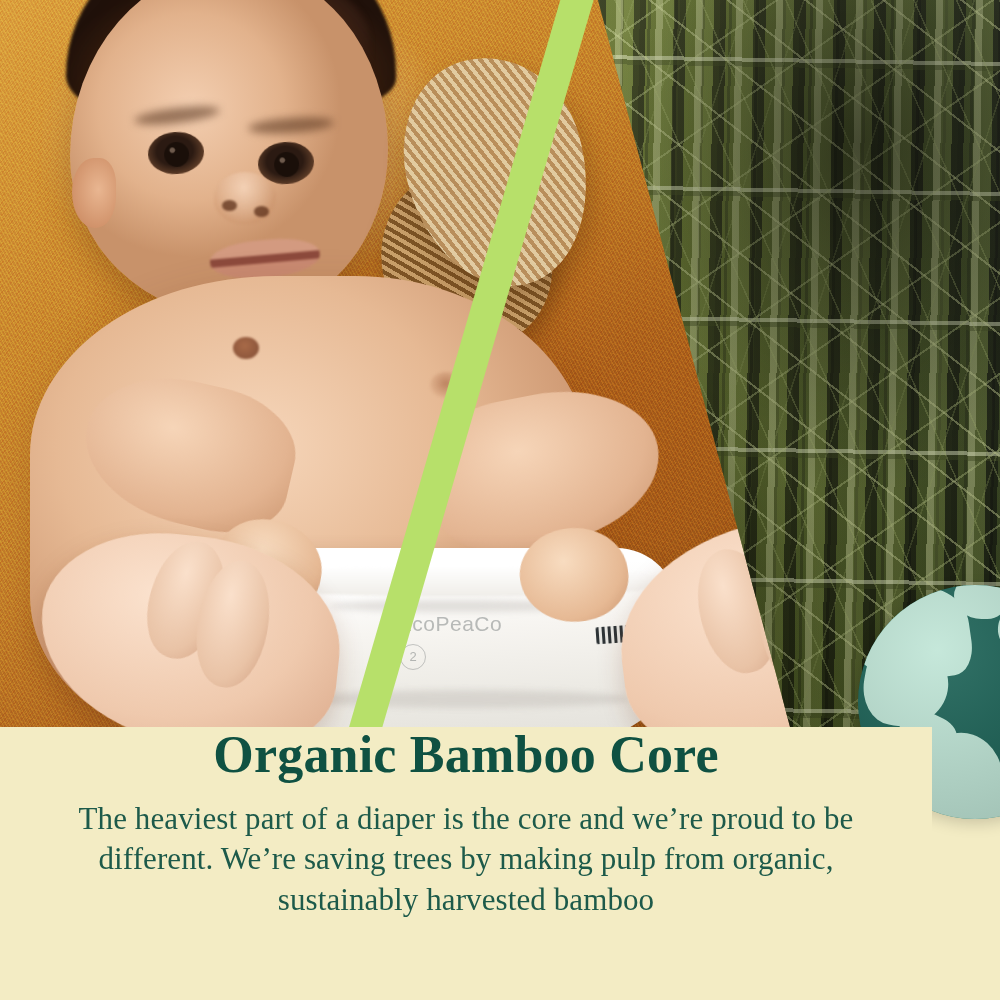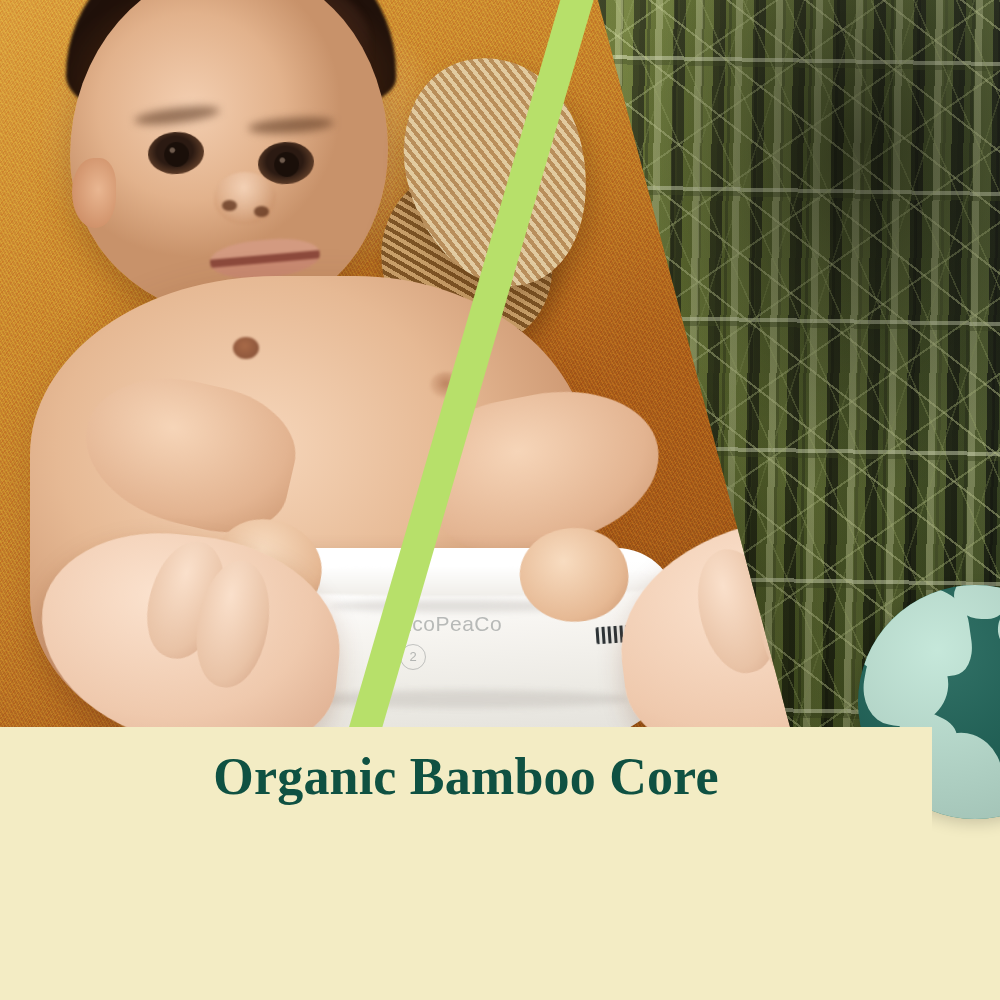--- a/index.html
+++ b/index.html
@@ -341,21 +341,20 @@
     position:absolute; inset:0; border-radius:50%;
     background:radial-gradient(circle at 34% 28%, rgba(255,255,255,.10), rgba(0,0,0,.14) 78%);
   }
 
   
   #text-panel {
     position:absolute; left:0; top:727px;
     width:932px; height:273px;
     background:#f3ecc4;
     text-align:center;
-    padding-top:22px;
   }
   #headline {
     font-family:"Liberation Serif", "DejaVu Serif", serif;
     font-size:52px;
     font-weight:700;
     color:#0f5142;
     letter-spacing:.2px;
     line-height:1.08;
   }
   #subcopy {
@@ -440,15 +439,16 @@
     <div class="land" id="land-greenland"></div>
     <div class="land" id="land-camerica"></div>
     <div class="land" id="land-samerica"></div>
     <div class="land" id="land-europe"></div>
 
     <div id="globe-shade"></div>
   </div>
 
   <div id="text-panel">
     <h1 id="headline">Organic Bamboo Core</h1>
+    <p id="subcopy">The heaviest part of a diaper is the core and we’re proud to be different. We’re saving trees by making pulp from organic, sustainably harvested bamboo</p>
   </div>
 
 </div>
 
 </body></html>

